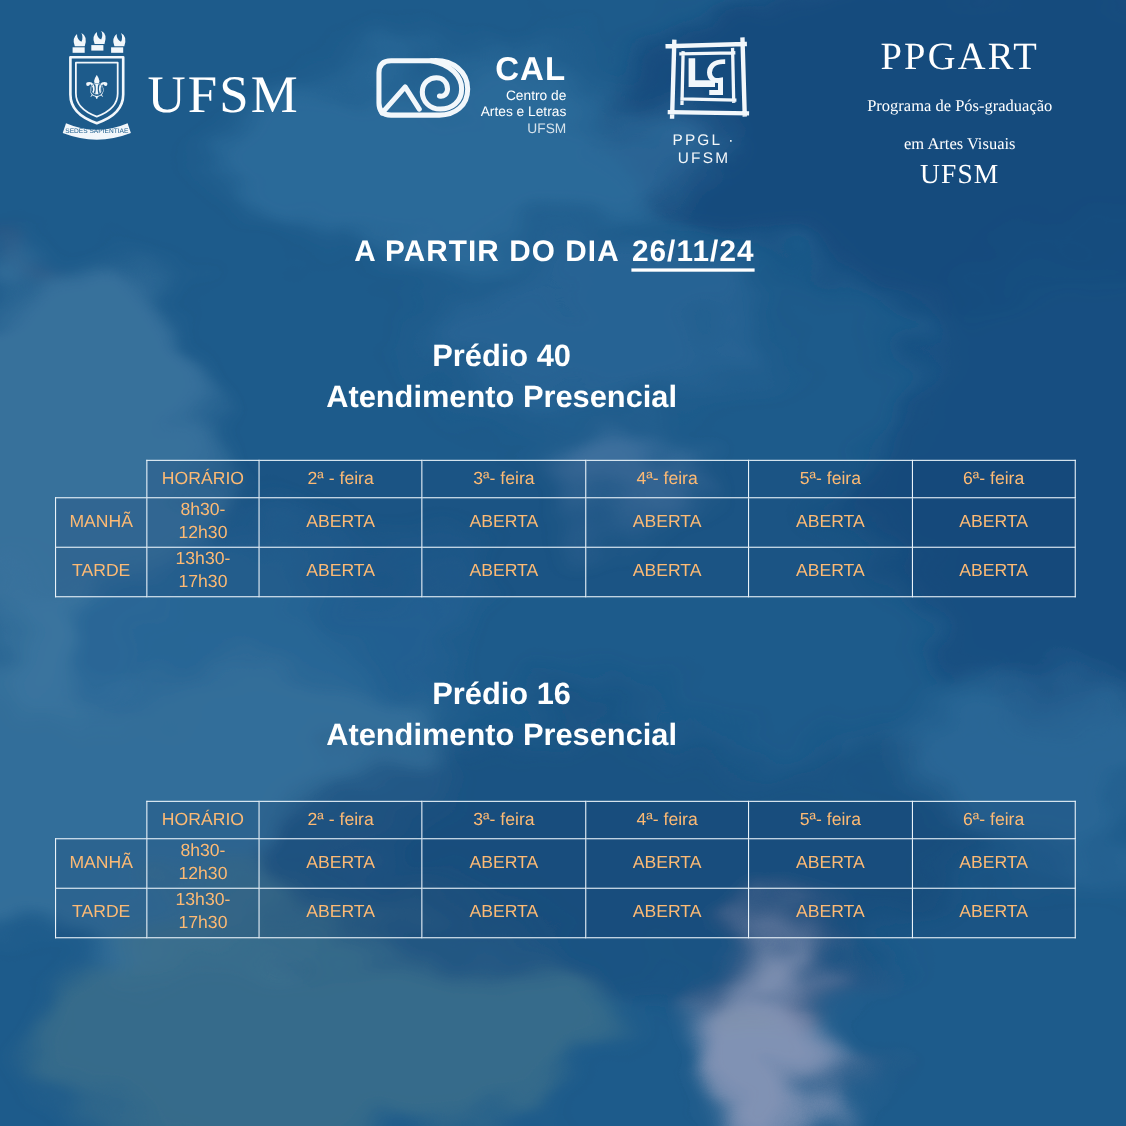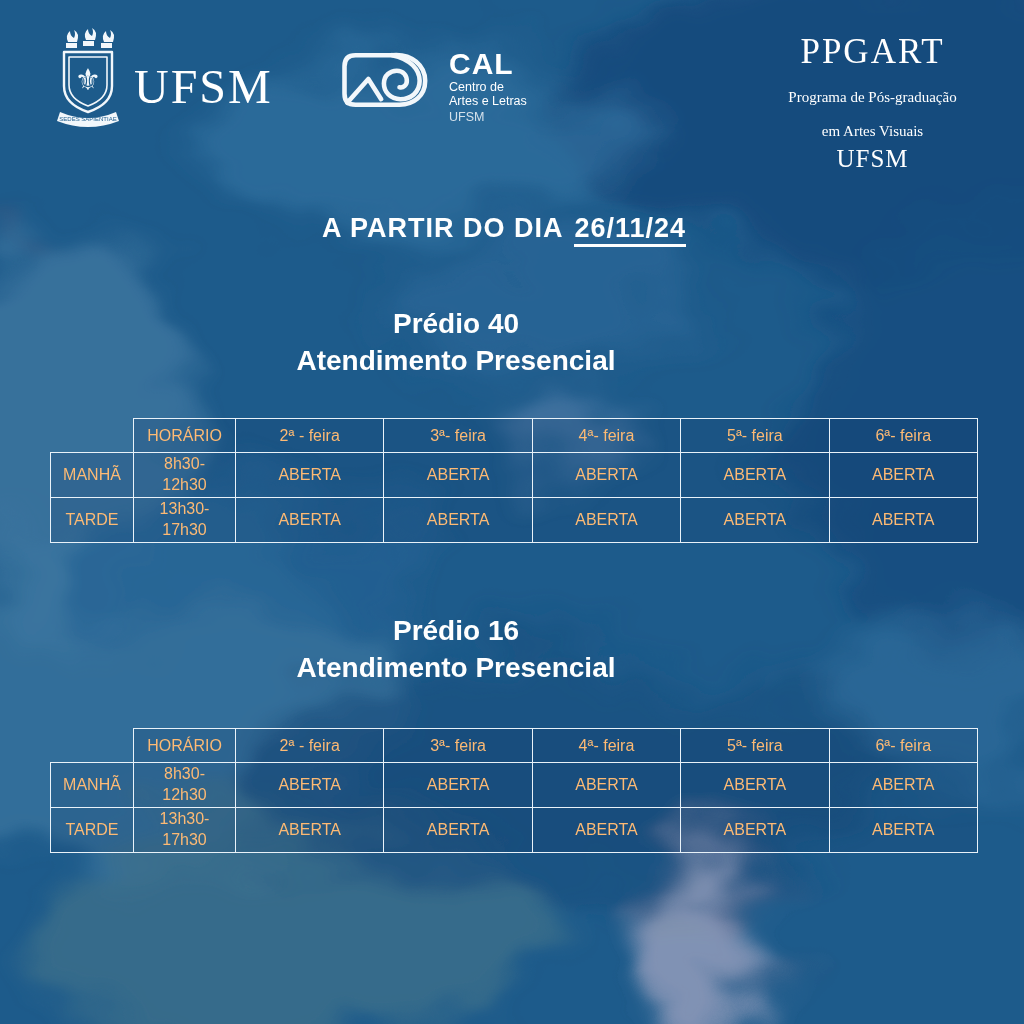--- a/index.html
+++ b/index.html
@@ -8,21 +8,21 @@
     background:#21608f;font-family:"Liberation Sans",sans-serif;color:#fff;
   }
   .bg{position:absolute;left:0;top:0;width:1024px;height:1024px;}
   .tint{position:absolute;left:0;top:0;width:1024px;height:1024px;background:rgba(23,78,130,.28);}
   .content{position:absolute;left:0;top:0;width:1024px;height:1024px;}
 
   
   .ufsm-logo{position:absolute;left:56px;top:28px;display:flex;align-items:center;}
   .ufsm-word{font-family:"Liberation Serif",serif;font-size:48px;letter-spacing:2px;margin-left:14px;margin-top:14px;}
   .cal-logo{position:absolute;left:333px;top:46px;display:flex;align-items:flex-start;}
-  .cal-text{margin-left:16px;line-height:1.05;margin-top:2px;}
+  .cal-text{margin-left:4px;line-height:1.05;margin-top:2px;text-align:right;}
   .cal-acronym{font-size:30px;font-weight:700;letter-spacing:1px;}
   .cal-line{font-size:12.5px;margin-top:1px;}
   .cal-ufsm{font-size:12.5px;opacity:.8;margin-top:3px;}
   .ppgl-logo{position:absolute;left:585px;top:32px;width:110px;text-align:center;}
   .ppgl-caption{font-size:14px;letter-spacing:2px;margin-top:2px;opacity:.95;}
   .ppgart-logo{position:absolute;left:755px;top:32px;width:235px;text-align:center;
     font-family:Liberation Serif, serif;}
   .ppgart-acronym{font-size:35px;letter-spacing:2px;}
   .ppgart-line{font-size:15px;margin-top:17px;}
   .ppgart-ufsm{font-size:25px;margin-top:5px;letter-spacing:1px;}
@@ -123,20 +123,31 @@
         </g>
       </svg>
       <div class="cal-text">
         <div class="cal-acronym">CAL</div>
         <div class="cal-line">Centro de</div>
         <div class="cal-line">Artes e Letras</div>
         <div class="cal-ufsm">UFSM</div>
       </div>
     </div>
 
+    <div class="ppgl-logo">
+      <svg width="84" height="80" viewBox="0 0 84 80" aria-hidden="true" style="margin-left:6px;">
+        <g stroke="#f2f7fb" fill="none" stroke-width="4" stroke-linecap="square">
+          <path d="M12 6 L10 74 M6 10 L76 8 M74 4 L76 72 M8 70 L78 71"></path>
+          <path d="M20 16 L19 62 M18 17 L66 16 M65 13 L66 60 M19 58 L67 59" stroke-width="3"></path>
+          <path d="M28 24 L28 44 L46 44" stroke-width="6"></path>
+          <path d="M56 24 C48 24 44 29 44 34 C44 40 49 42 54 41 L54 52 L46 52" stroke-width="4.5"></path>
+        </g>
+      </svg>
+      <div class="ppgl-caption">PPGL · UFSM</div>
+    </div>
 
     <div class="ppgart-logo">
       <div class="ppgart-acronym">PPGART</div>
       <div class="ppgart-line">Programa de Pós-graduação</div>
       <div class="ppgart-line">em Artes Visuais</div>
       <div class="ppgart-ufsm">UFSM</div>
     </div>
 
     <div class="subtitle">
       <span>A PARTIR DO DIA</span><span class="date">26/11/24</span>

